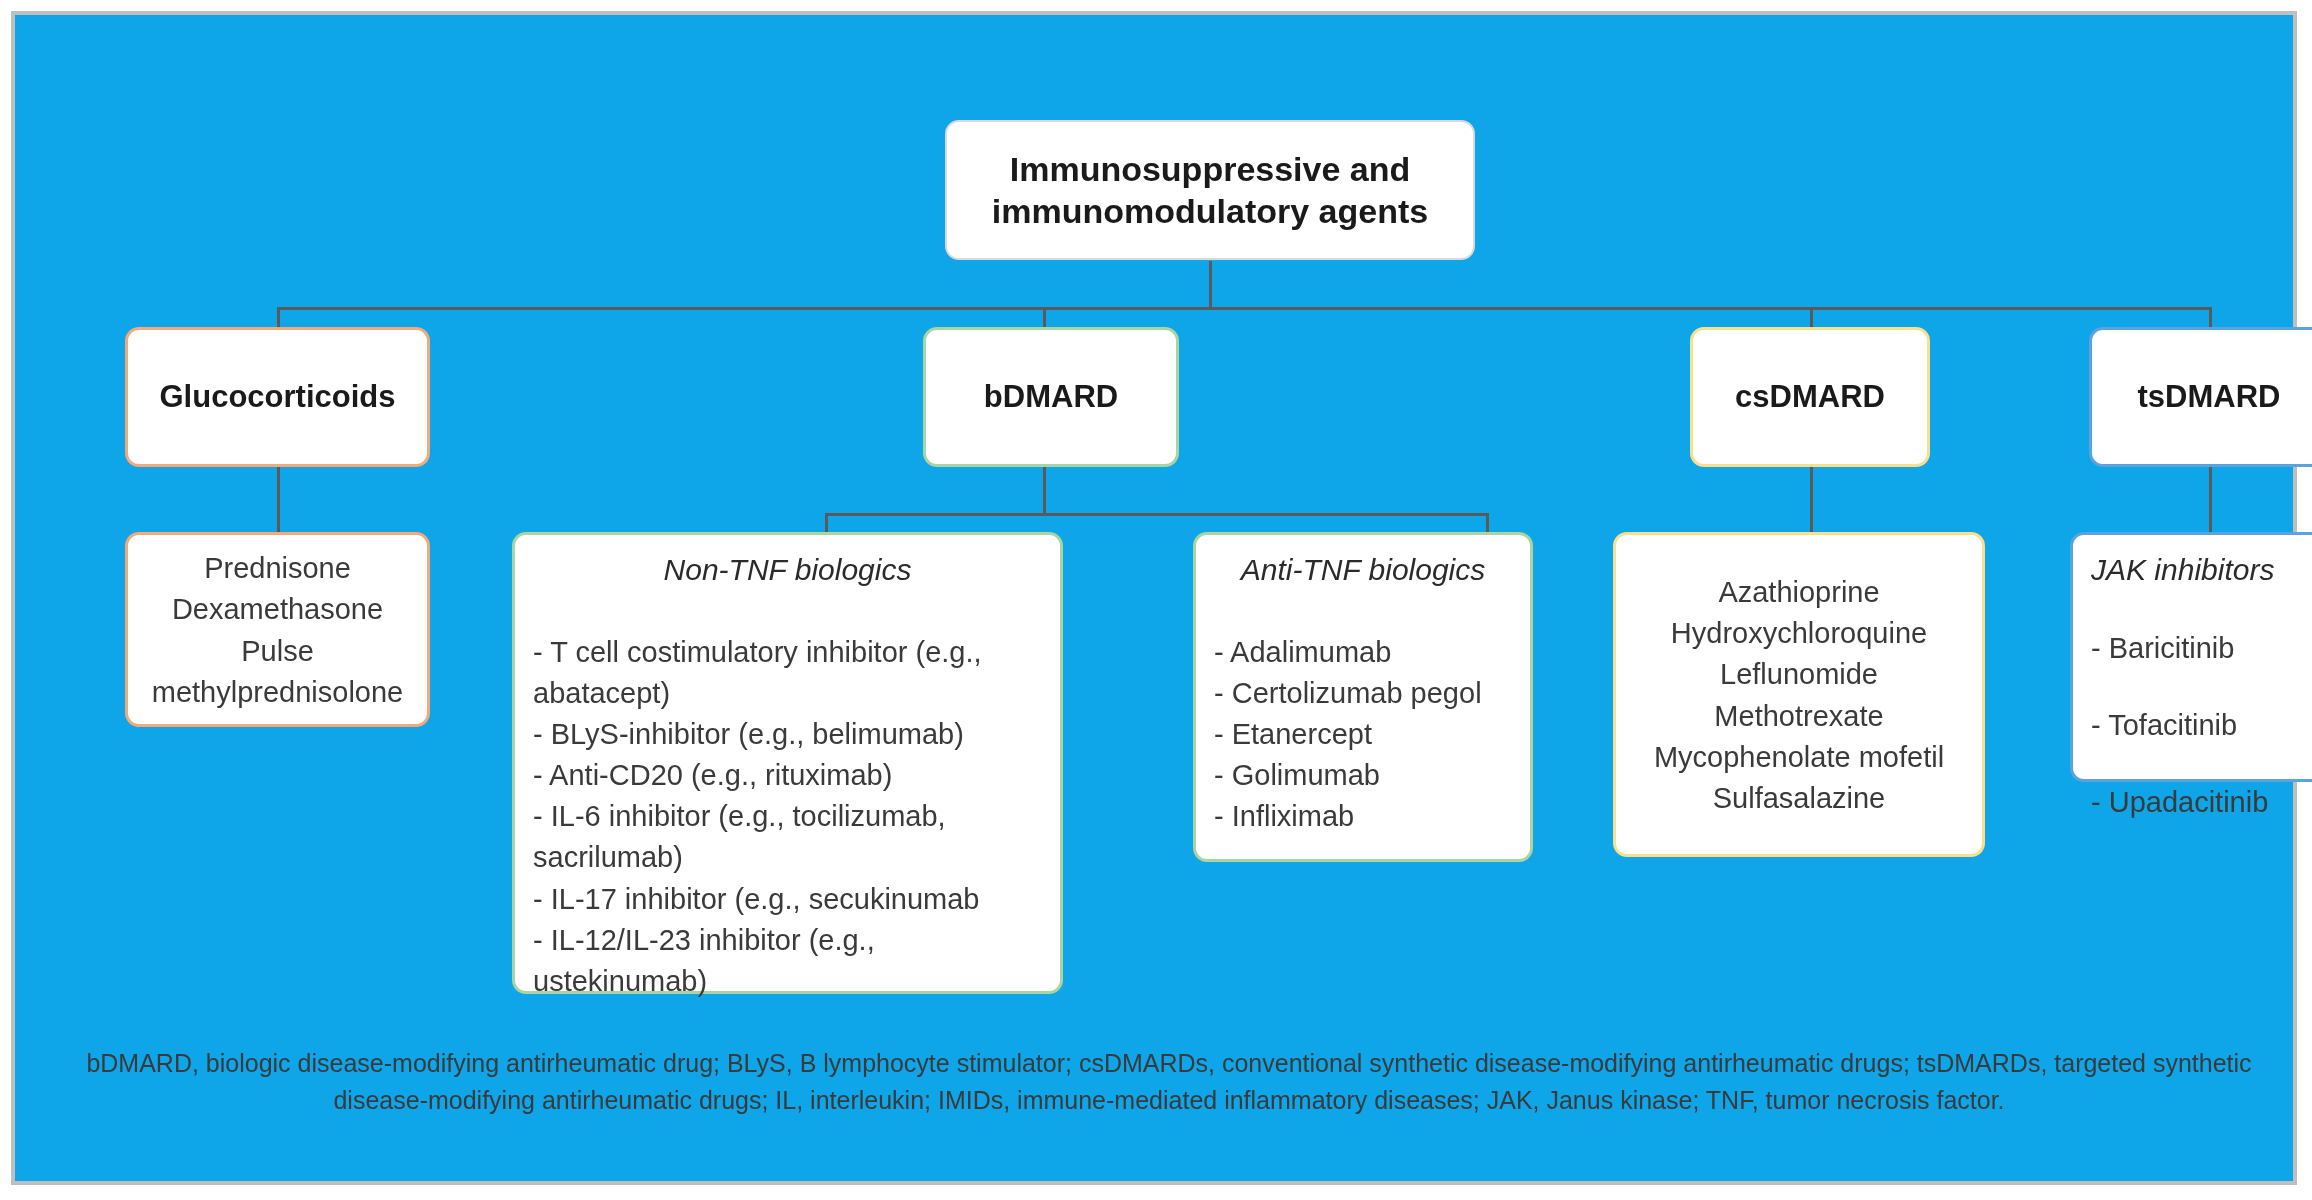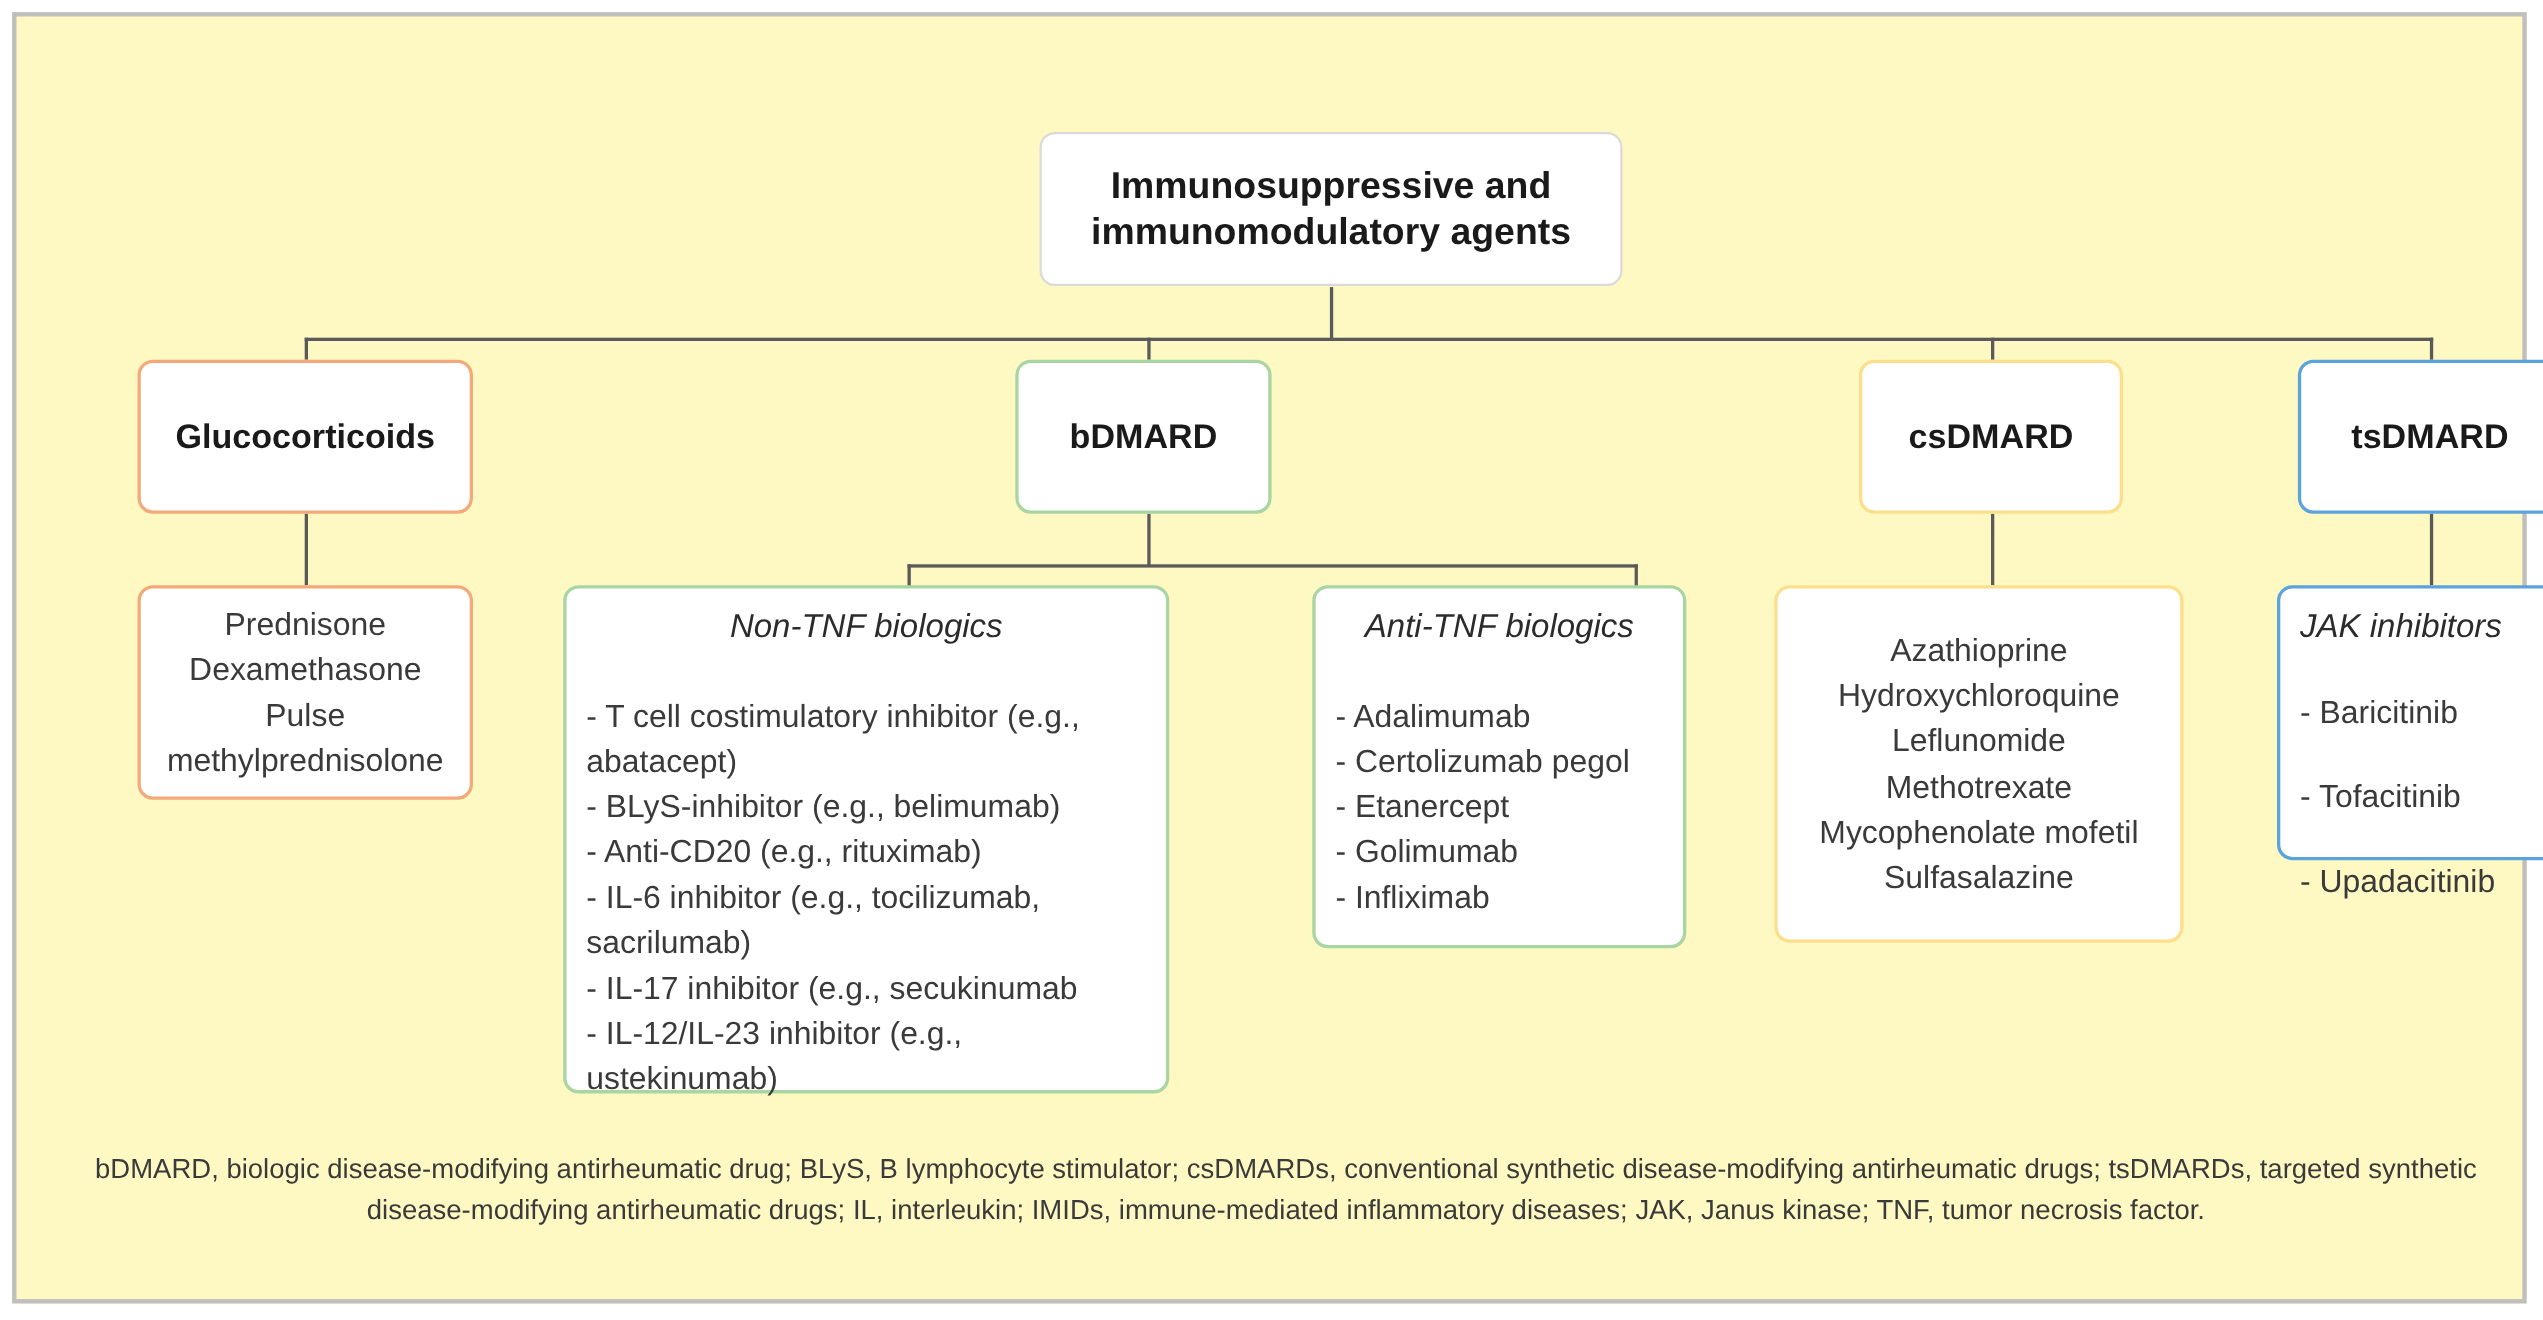--- a/index.html
+++ b/index.html
@@ -16,21 +16,21 @@
     overflow: hidden;
   }
   #frame {
     position: absolute;
     left: 11px;
     top: 11px;
     width: 2286px;
     height: 1174px;
     border: 4px solid #bfbfbf;
     box-sizing: border-box;
-    background: #fef9c3;
+    background: #0ea5e9;
   }
 
   
   .conn {
     position: absolute;
     background: #5a5a5a;
   }
   .conn.v { width: 3px; }
   .conn.h { height: 3px; }
 
@@ -127,21 +127,21 @@
 
     <div class="node node-root" style="left:930px; top:105px; width:530px; height:140px;">
       <span>Immunosuppressive and</span>
       <span>immunomodulatory agents</span>
     </div>
 
     <div class="node cat" style="left:110px; top:312px; width:305px; height:140px; border-color:#f4a97a;">
       <span>Glucocorticoids</span>
     </div>
 
-    <div class="node cat" style="left:908px; top:312px; width:233px; height:140px; border-color:#a8d5a2;">
+    <div class="node cat" style="left:908px; top:312px; width:256px; height:140px; border-color:#a8d5a2;">
       <span>bDMARD</span>
     </div>
 
     <div class="node cat" style="left:1675px; top:312px; width:240px; height:140px; border-color:#fbdf8a;">
       <span>csDMARD</span>
     </div>
 
     <div class="node cat" style="left:2074px; top:312px; width:240px; height:140px; border-color:#5ba3dd;">
       <span>tsDMARD</span>
     </div>

